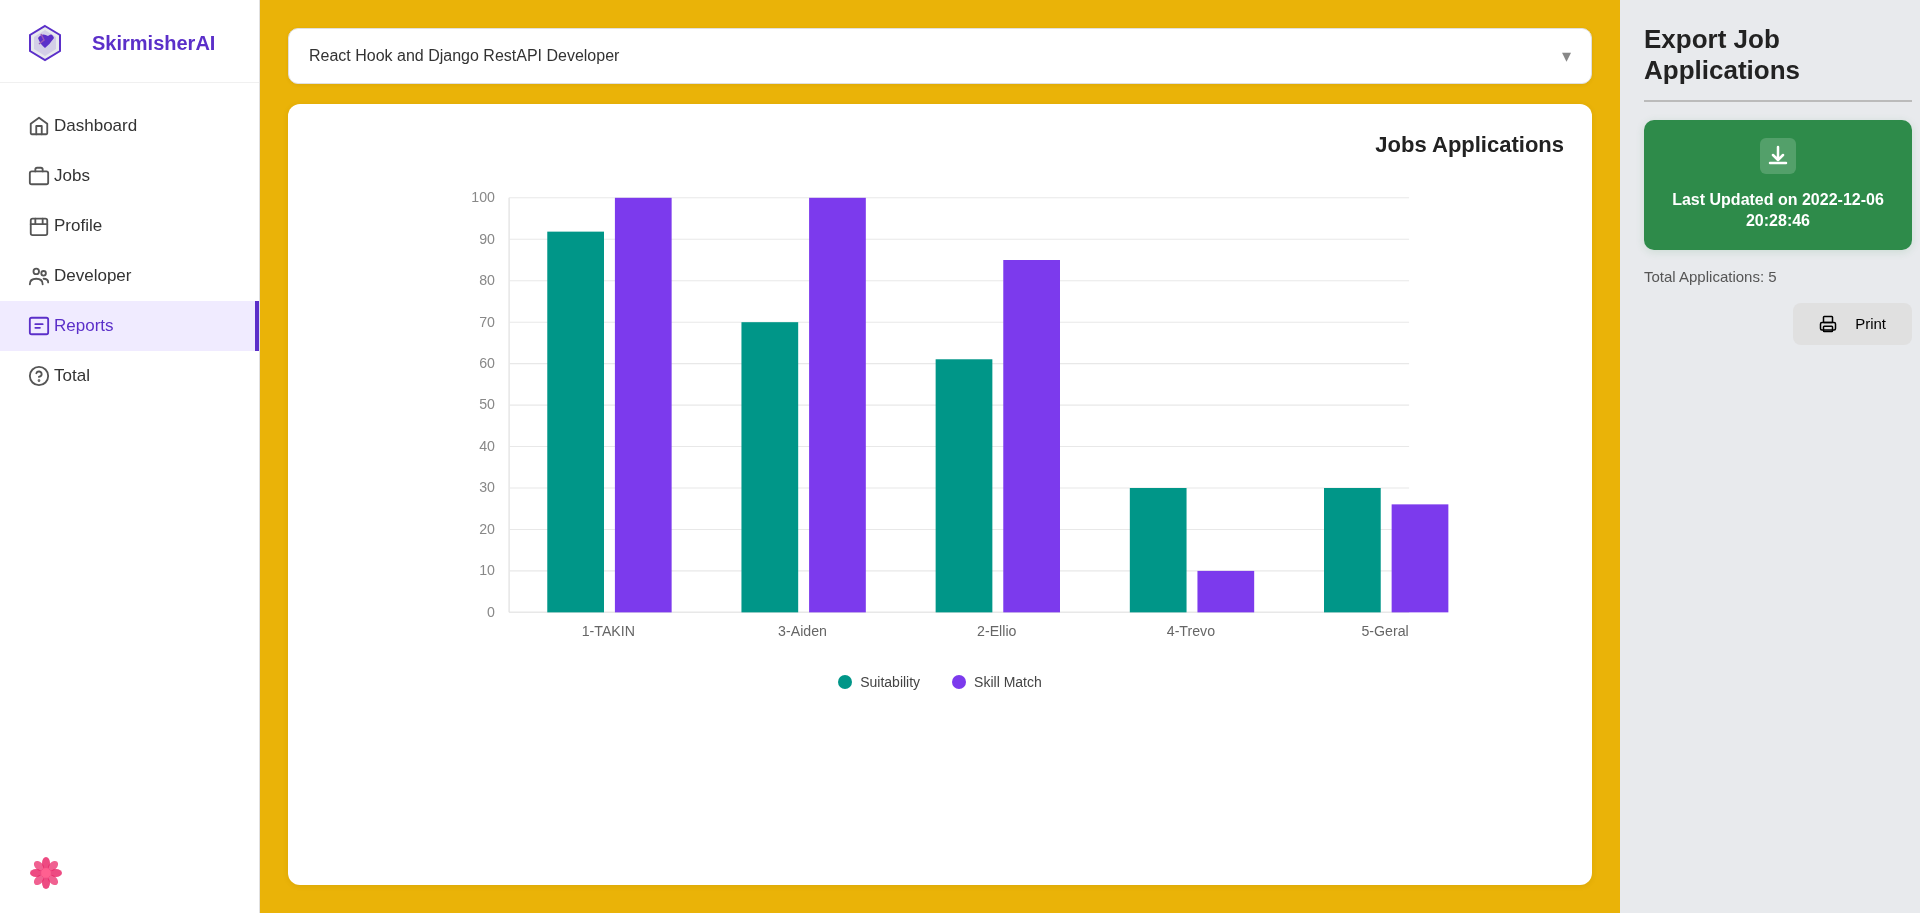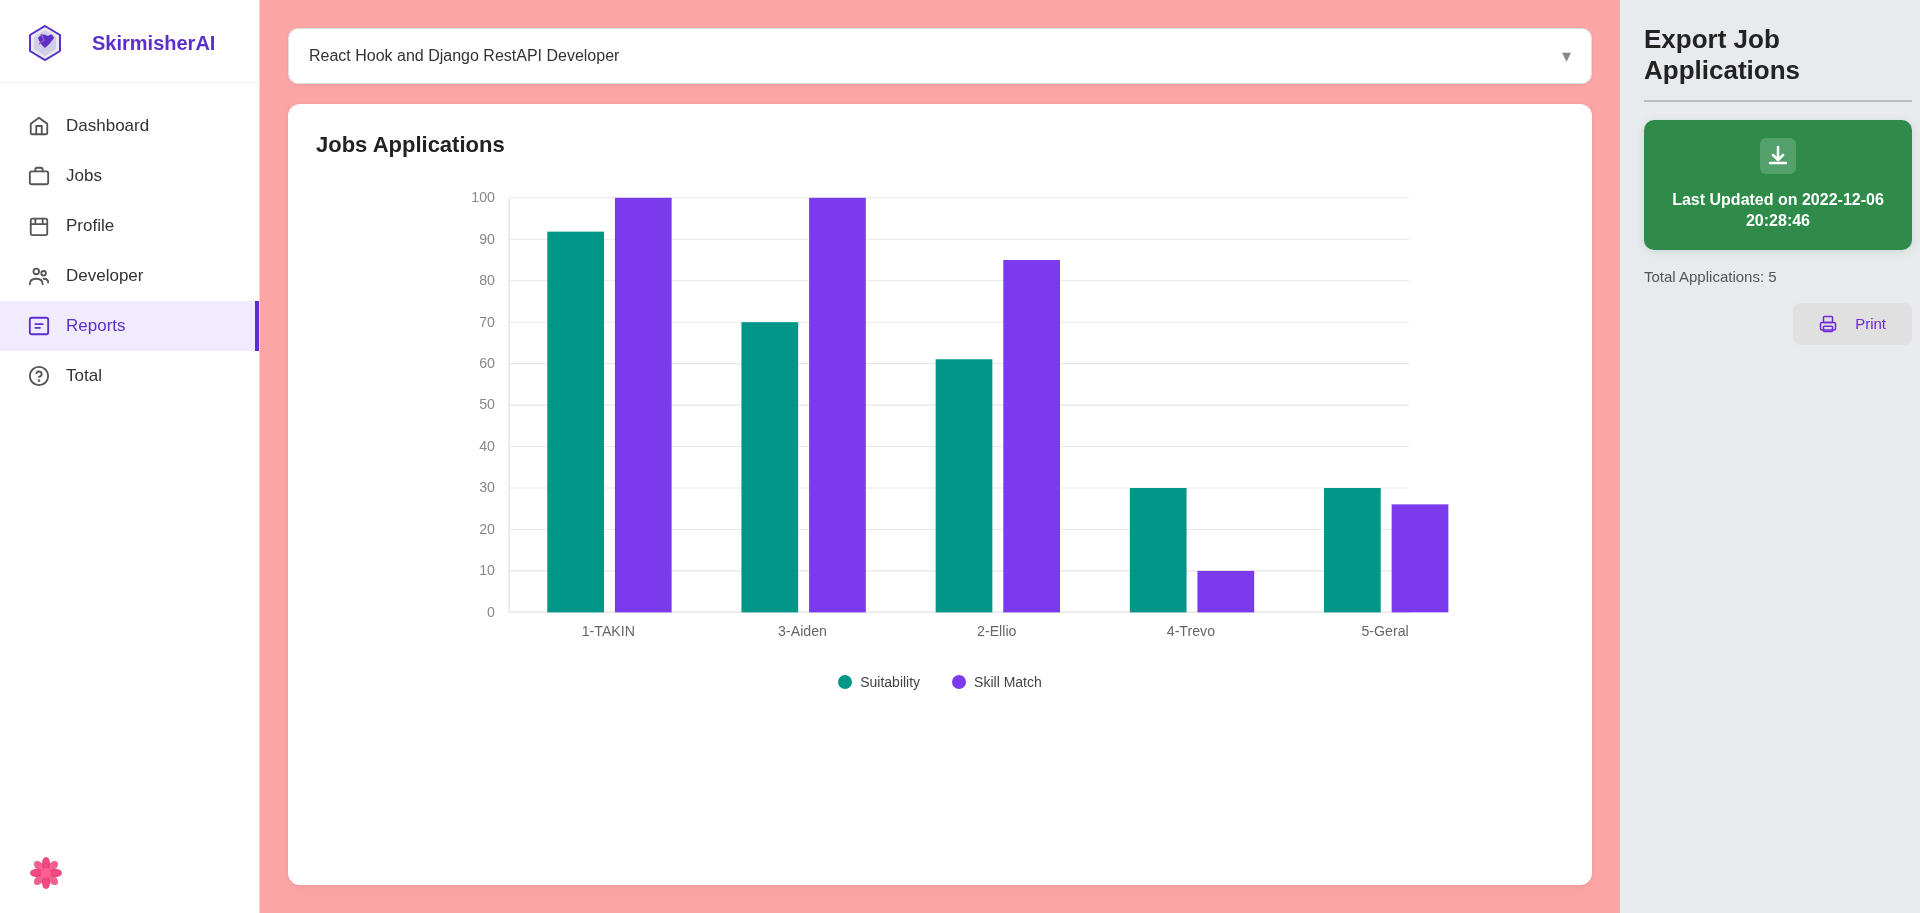--- a/index.html
+++ b/index.html
@@ -33,21 +33,21 @@
       color: #5b2fc9;
     }
     .nav-list {
       list-style: none;
       padding: 18px 0;
       flex: 1;
     }
     .nav-item {
       display: flex;
       align-items: center;
-      gap: 16px;
+      gap: 4px;
       padding: 14px 28px;
       cursor: pointer;
       font-size: 17px;
       color: #333;
       font-weight: 500;
       position: relative;
       transition: background 0.15s;
     }
     .nav-item.active {
       color: #5b2fc9;
@@ -71,21 +71,22 @@
       height: 36px;
     }
 
     
     .main {
       flex: 1;
       display: flex;
       flex-direction: column;
       padding: 28px 28px 28px 28px;
       overflow: auto;
-      background: #fca5a5;
+      background: #eab308;
+      text-align: right;
     }
 
     
     .job-dropdown-container {
       margin-bottom: 20px;
     }
     .job-dropdown {
       width: 100%;
       background: #fff;
       border: 1.5px solid #e0e0e0;
@@ -197,21 +198,21 @@
       font-size: 15px;
       color: #555;
     }
     .print-btn {
       align-self: flex-end;
       background: #e0e0e0;
       border: none;
       border-radius: 8px;
       padding: 12px 26px;
       font-size: 15px;
-      color: #6d28d9;
+      color: #000000;
       cursor: pointer;
       display: flex;
       align-items: center;
       gap: 18px;
       font-weight: 500;
       justify-content: space-between;
     }
   </style>
 </head>
 <body>

